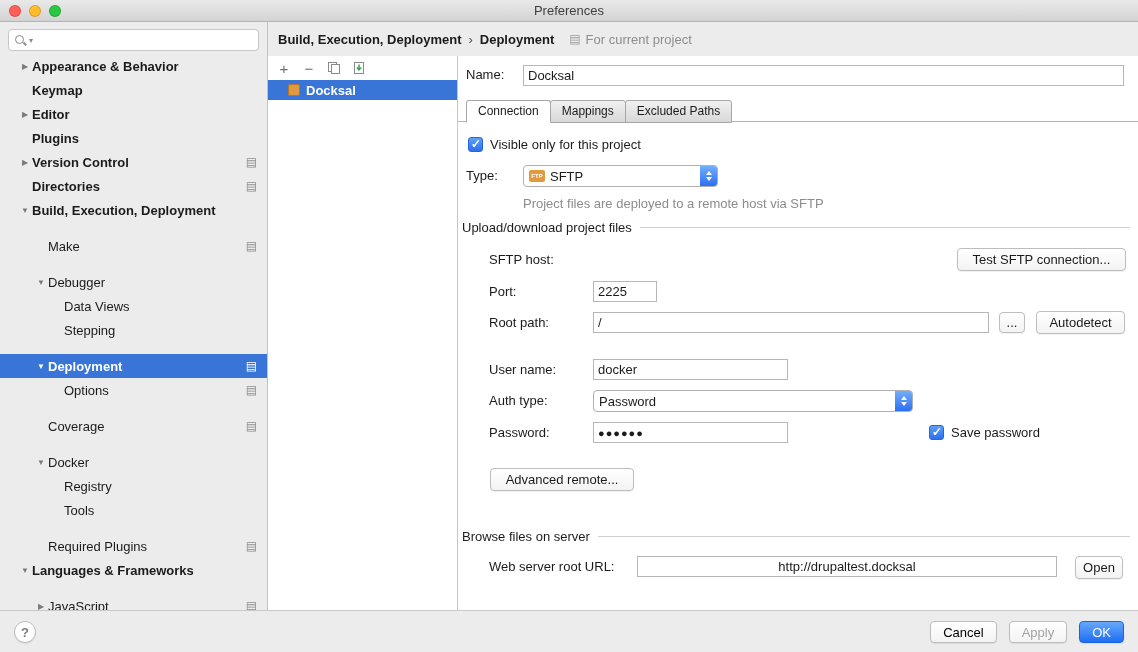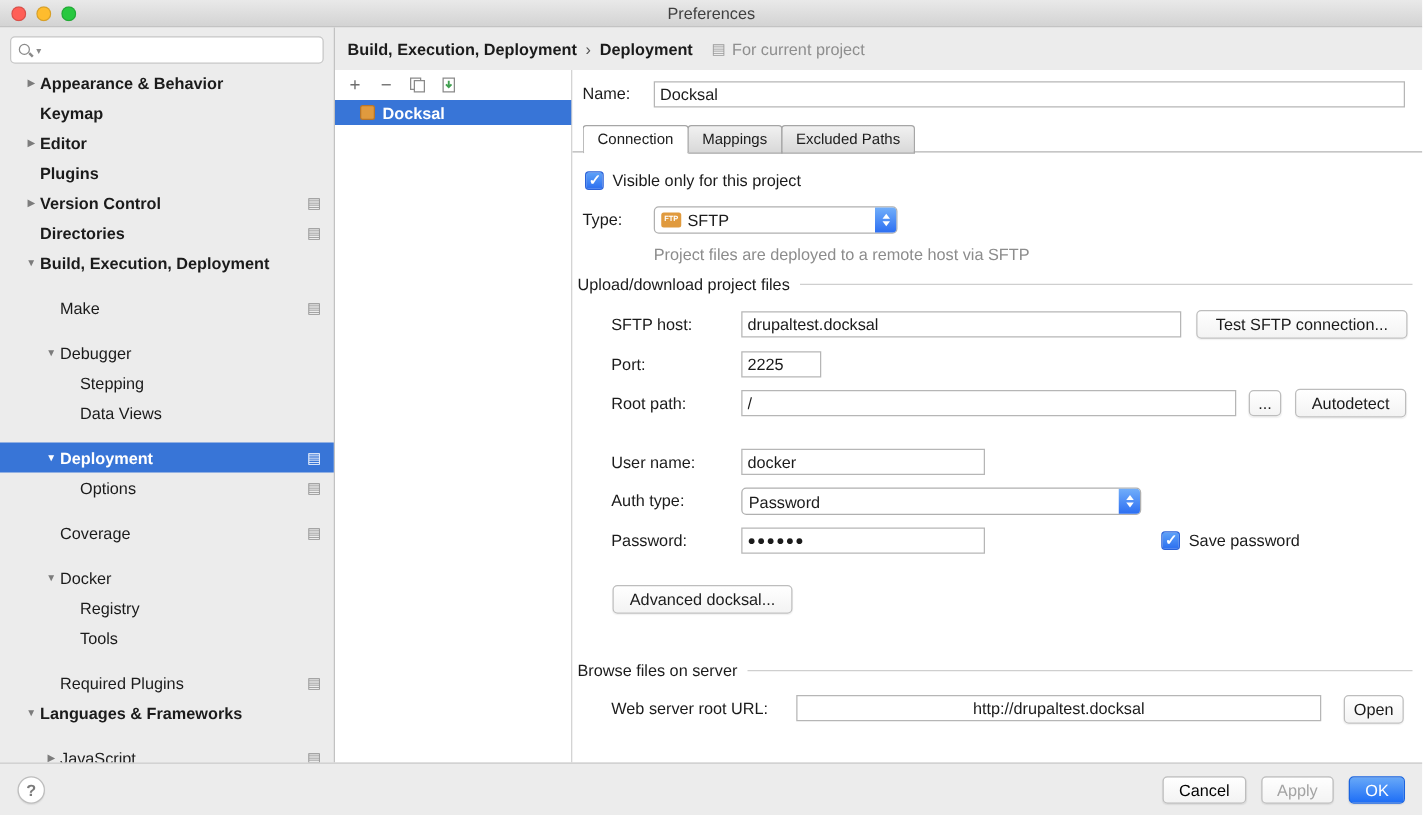--- a/index.html
+++ b/index.html
@@ -159,25 +159,25 @@
         <span class="arr"></span>
         <span class="tlabel">Make</span>
         <span class="scope-ic">▤</span>
       </div>
       <div class="trow lvl2">
         <span class="arr">▼</span>
         <span class="tlabel">Debugger</span>
       </div>
       <div class="trow lvl3">
         <span class="arr"></span>
+        <span class="tlabel">Data Views</span>
+      </div>
+      <div class="trow lvl3">
+        <span class="arr"></span>
         <span class="tlabel">Stepping</span>
-      </div>
-      <div class="trow lvl3">
-        <span class="arr"></span>
-        <span class="tlabel">Data Views</span>
       </div>
       <div class="trow lvl2 sel">
         <span class="arr">▼</span>
         <span class="tlabel">Deployment</span>
         <span class="scope-ic">▤</span>
       </div>
       <div class="trow lvl3">
         <span class="arr"></span>
         <span class="tlabel">Options</span>
         <span class="scope-ic">▤</span>
@@ -296,21 +296,20 @@
     </div>
 
     <span class="helptext" style="left:65px; top:140px;">Project files are deployed to a remote host via SFTP</span>
 
     <div class="section" style="top:164px;">
       <span>Upload/download project files</span>
       <span class="sline"></span>
     </div>
 
     <span class="lbl" style="left:31px; top:196px;">SFTP host:</span>
-    <input class="tinput" style="left: 135px; top: 193px; width: 352px;" value="drupaltest.docksal">
     <button class="btn" style="left:499px; top:192px; width:169px;">Test SFTP connection...</button>
 
     <span class="lbl" style="left:31px; top:228px;">Port:</span>
     <input class="tinput" style="left: 135px; top: 225px; width: 64px;" value="2225">
 
     <span class="lbl" style="left:31px; top:259px;">Root path:</span>
     <input class="tinput" style="left: 135px; top: 256px; width: 396px;" value="/">
     <button class="btn" style="left:541px; top:256px; width:26px; height:21px;">...</button>
     <button class="btn" style="left:578px; top:255px; width:89px;">Autodetect</button>
 
@@ -326,21 +325,21 @@
         </span>
     </div>
 
     <span class="lbl" style="left:31px; top:369px;">Password:</span>
     <input class="tinput pwd" style="left: 135px; top: 366px; width: 195px;" value="●●●●●●">
     <div class="checkrow" style="left:471px; top:369px;">
       <span class="checkbox"></span>
       <span>Save password</span>
     </div>
 
-    <button class="btn" style="left:32px; top:412px; width:144px;">Advanced docksal...</button>
+    <button class="btn" style="left:32px; top:412px; width:144px;">Advanced remote...</button>
 
     <div class="section" style="top:473px;">
       <span>Browse files on server</span>
       <span class="sline"></span>
     </div>
 
     <span class="lbl" style="left:31px; top:503px;">Web server root URL:</span>
     <input class="tinput" style="left: 179px; top: 500px; width: 420px; text-align: center;" value="http://drupaltest.docksal">
     <button class="btn" style="left:617px; top:500px; width:48px;">Open</button>
   </div>

